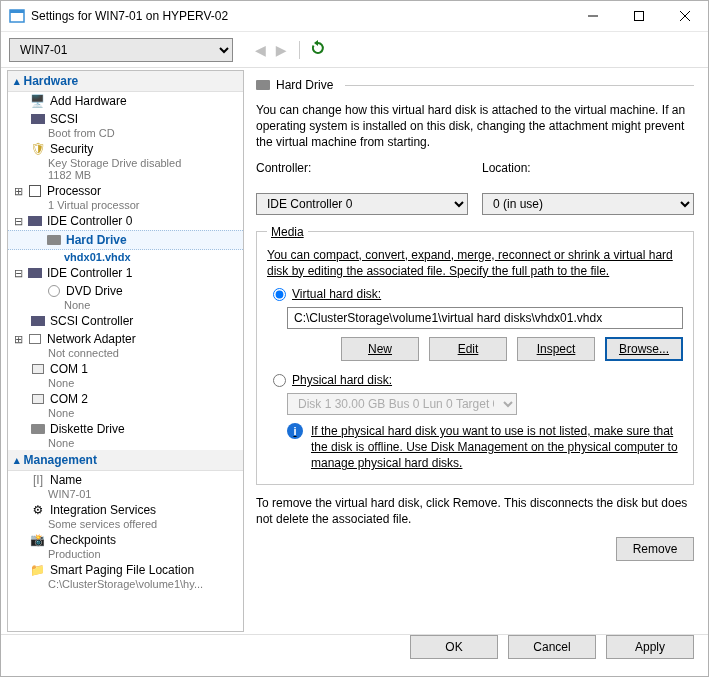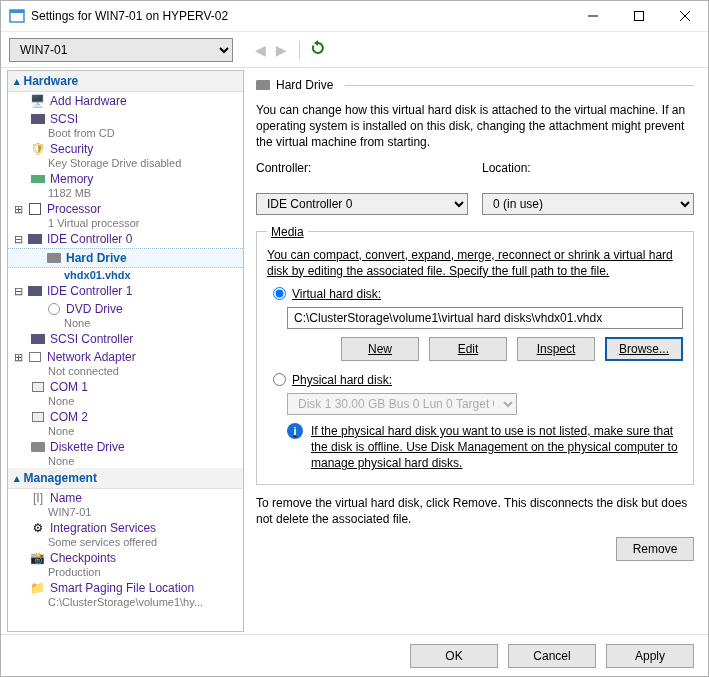--- a/index.html
+++ b/index.html
@@ -21,51 +21,51 @@
 
 .mainarea { flex: 1; display: flex; border-top: 1px solid #e0e0e0; min-height: 0; }
 .sidebar { width: 237px; border: 1px solid #c0c0c0; margin: 2px 2px 2px 6px; overflow-y: auto; background: #fff; }
 .content { flex: 1; padding: 10px 14px 10px 10px; overflow-y: auto; }
 
 
 .cat-hdr { background: #f2f2f2; border-bottom: 1px solid #e0e0e0; padding: 3px 6px; display: flex; align-items: center; gap: 4px; font-weight: bold; color: #0a5caa; }
 .tree-row { display: flex; align-items: center; padding: 1px 0 1px 4px; min-height: 18px; }
 .exp { width: 13px; text-align: center; color: #555; font-size: 11px; }
 .tree-icon { width: 16px; height: 16px; margin: 0 4px 0 2px; display: inline-flex; align-items: center; justify-content: center; }
-.tree-label { color: #4c1d95; }
+.tree-label { color: #000000; }
 .tree-sub { display: block; padding-left: 40px; color: #7a7a7a; font-size: 11px; margin-top: -1px; margin-bottom: 1px; }
 .indent1 { padding-left: 20px; }
 .indent2 { padding-left: 36px; }
 .selected-row { border-top: 1px dotted #a0c0e0; border-bottom: 1px dotted #a0c0e0; background: #f0f7ff; }
 .selected-row .tree-label { color: #0a5caa; font-weight: bold; }
 .sel-sub { color: #0a5caa; font-weight: bold; font-size: 11px; padding-left: 56px; }
 
 
 .content h2 { display: flex; align-items: center; gap: 6px; font-weight: normal; font-size: 12px; margin-bottom: 10px; }
 .content h2 .rule { flex: 1; height: 1px; background: #c8c8c8; margin-left: 6px; }
 .desc { color: #000; line-height: 1.35; margin-bottom: 10px; }
 .row2 { display: flex; gap: 14px; margin-bottom: 10px; }
 .col { flex: 1; display: flex; flex-direction: column; gap: 18px; }
 .sel { height: 22px; border: 1px solid #888; background: #efefef; padding: 0 6px; }
 
 fieldset { border: 1px solid #c8c8c8; padding: 8px 10px 12px 10px; margin-bottom: 10px; text-decoration: underline; }
 legend { padding: 0 4px; }
 .media-desc { margin-bottom: 8px; line-height: 1.35; }
-.radio-row { display: flex; align-items: center; gap: 6px; margin: 4px 0 6px 0; padding-left: 6px; }
+.radio-row { display: flex; align-items: flex-end; gap: 6px; margin: 4px 0 6px 0; padding-left: 6px; }
 .radio-row input[type=radio] { margin: 0; }
 .path-input { width: 100%; height: 22px; border: 1px solid #888; padding: 0 6px; margin-bottom: 8px; }
 .btnrow { display: flex; gap: 10px; justify-content: flex-end; }
 .btn { width: 78px; height: 24px; border: 1px solid #a0a0a0; background: #e6e6e6; display: inline-flex; align-items: center; justify-content: center; }
 .btn.focus { border: 2px solid #0a5caa; }
 .sel.dis { color: #8a8a8a; background: #f0f0f0; }
 .info-row { display: flex; gap: 8px; margin-top: 8px; }
 .info-icon { width: 16px; height: 16px; flex-shrink: 0; background: #1a6fd6; border-radius: 50%; color: #fff; display: flex; align-items: center; justify-content: center; font-weight: bold; font-size: 11px; }
 
 
-.bottom { height: 42px; border-top: 1px solid #e0e0e0; display: flex; align-items: center; justify-content: flex-end; gap: 10px; padding: 0 14px; }
+.bottom { height: 42px; border-top: 1px solid #e0e0e0; display: flex; align-items: flex-start; justify-content: flex-end; gap: 10px; padding: 0 14px; }
 .bottom .btn { width: 88px; }
 
 
 .ic-disk { width:14px; height:10px; background:#888; border-radius:1px; display:inline-block; position:relative; }
 .ic-shield { color:#c9a227; }
 .ic-mem { width:14px; height:8px; background:#5a7; display:inline-block; }
 .ic-cpu { width:12px; height:12px; border:1px solid #555; display:inline-block; }
 .ic-ctrl { width:14px; height:10px; background:#557; display:inline-block; }
 .ic-dvd { width:12px; height:12px; border-radius:50%; border:1px solid #999; display:inline-block; }
 .ic-nic { width:12px; height:10px; border:1px solid #777; display:inline-block; }
@@ -136,26 +136,20 @@
         <span class="tree-label">SCSI</span>
       </div>
     <span class="tree-sub">Boot from CD</span>
 
     <div class="tree-row indent1">
         <span class="tree-icon ic-shield">🛡</span>
         <span class="tree-label">Security</span>
       </div>
     <span class="tree-sub">Key Storage Drive disabled</span>
 
-    <div class="tree-row indent1">
-        <span class="tree-icon">
-          <span class="ic-mem"></span>
-        </span>
-        <span class="tree-label">Memory</span>
-      </div>
     <span class="tree-sub">1182 MB</span>
 
     <div class="tree-row">
         <span class="exp">⊞</span>
         <span class="tree-icon">
           <span class="ic-cpu"></span>
         </span>
         <span class="tree-label">Processor</span>
       </div>
     <span class="tree-sub">1 Virtual processor</span>

